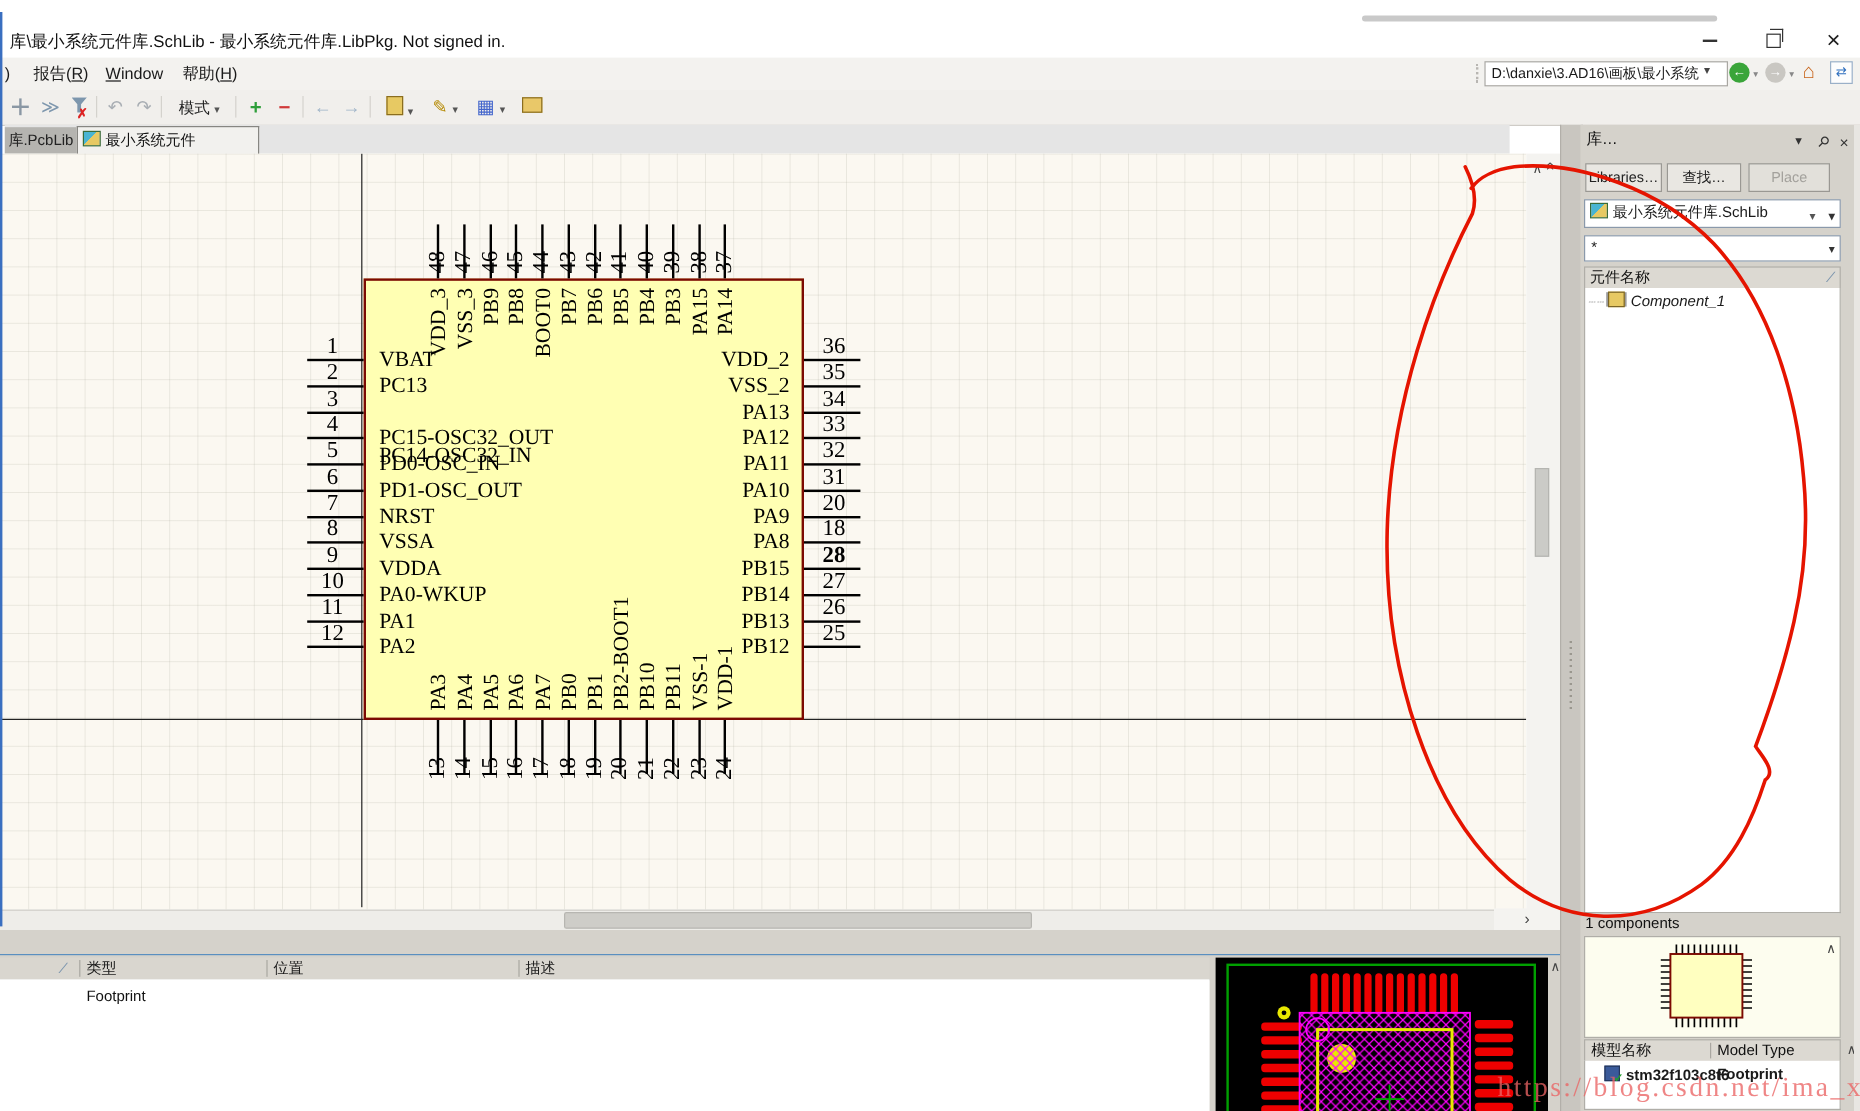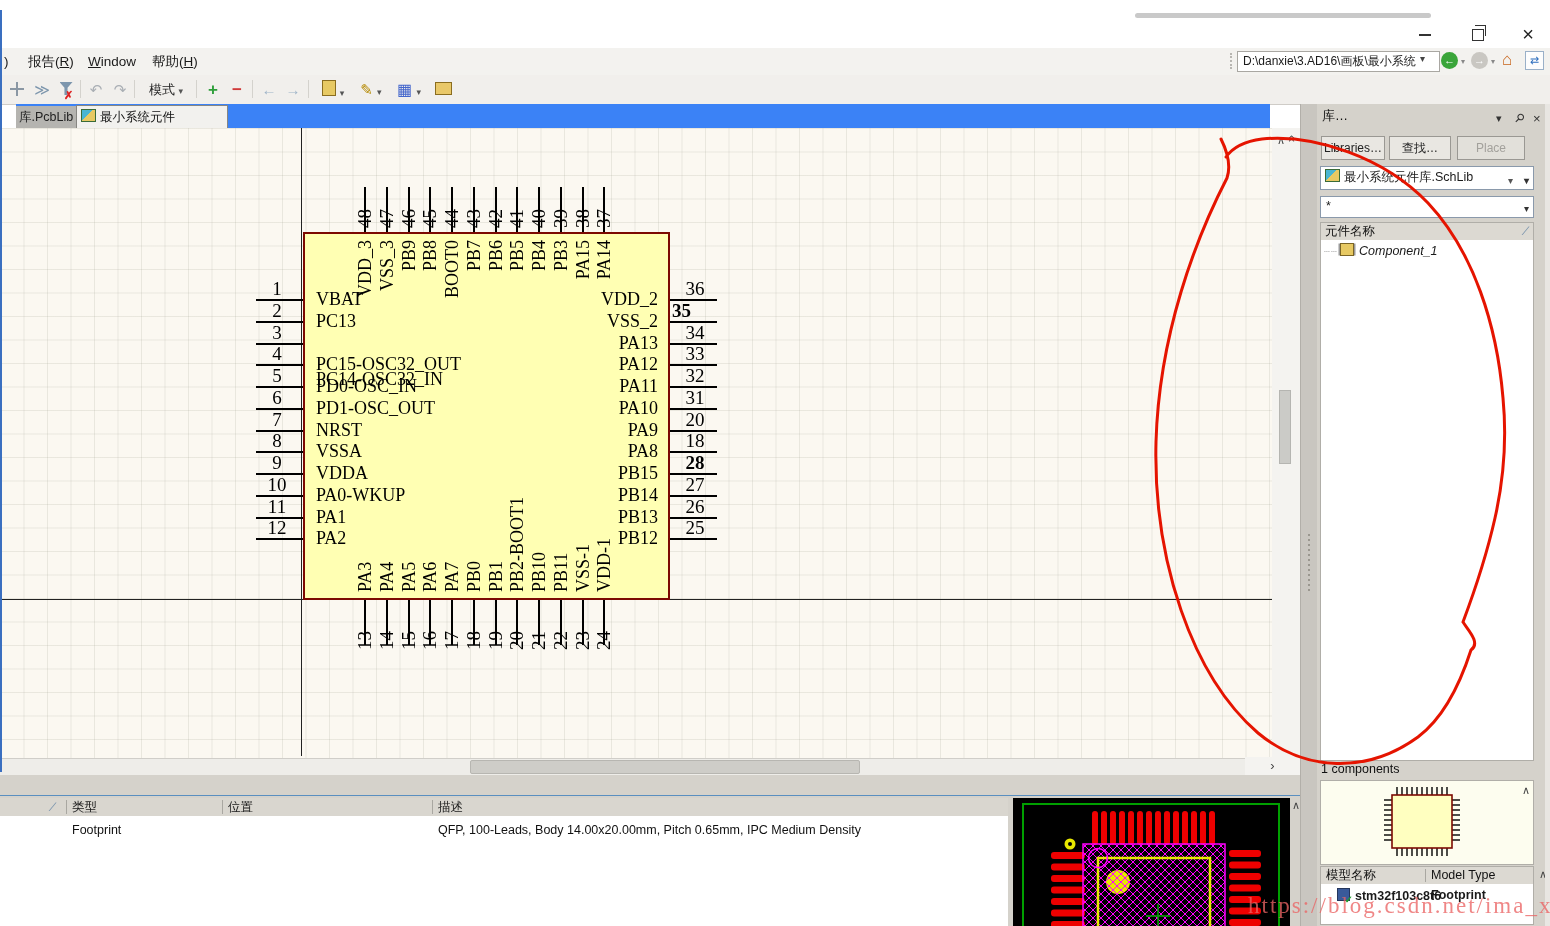--- a/index.html
+++ b/index.html
@@ -30,21 +30,21 @@
   .tbsep{top:5px;width:1px;height:18px;background:#d4d2cd;}
   .tbcaret{font-size:9px;color:#555;}
   #icon-funnel{width:13px;height:13px;background:#7d96ad;clip-path:polygon(0 0,100% 0,62% 45%,62% 100%,38% 100%,38% 45%);display:inline-block;}
   .funnel-x{position:absolute;left:8px;top:6px;color:#d22;font-size:11px;font-weight:bold;}
   .cross-bar-h{position:absolute;left:2px;top:8px;width:14px;height:2px;background:#8a97a4;}
   .cross-bar-v{position:absolute;left:8px;top:2px;width:2px;height:14px;background:#8a97a4;}
   #icon-chip-tb{display:inline-block;width:12px;height:14px;background:#e7c963;border:1px solid #8a6d1f;}
   #icon-grid{color:#4466cc;font-size:16px;}
   #icon-folder{display:inline-block;width:15px;height:11px;background:#e9c869;border:1px solid #8a6d1f;}
   
-  #tab-bar{left:16px;top:104px;width:1254px;height:24px;background:#3b82f6;}
+  #tab-bar{left:4px;top:104px;width:1254px;height:24px;background:#e5e5e5;}
   #tab-inactive{left:0;top:2px;width:57px;height:22px;background:#b5b4b0;color:#222;line-height:22px;padding-left:3px;font-size:12.5px;}
   #tab-active{left:60px;top:1px;width:150px;height:23px;background:#f2f1ee;border:1px solid #878682;border-bottom:none;color:#111;line-height:22px;font-size:12.5px;}
   .chip-ico{display:inline-block;width:13px;height:11px;background:linear-gradient(135deg,#49b5d2 0 45%,#e7c963 45%);border:1px solid #3a6b38;vertical-align:-1px;margin:0 4px 0 4px;}
   
   #canvas{left:0;top:128px;width:1272px;height:630px;background-color:#fbf8f1;
     background-image:linear-gradient(to right,rgba(170,170,155,0.22) 1px,transparent 1px),
                      linear-gradient(to bottom,rgba(170,170,155,0.22) 1px,transparent 1px);
     background-size:23.5px 23.5px;overflow:hidden;}
   #axis-v{left:301px;top:0;width:1px;height:628px;background:#222;}
   #axis-h{left:0;top:471px;width:1272px;height:1px;background:#222;}
@@ -103,20 +103,21 @@
      color:rgba(235,100,100,0.78);white-space:nowrap;z-index:60;}
   #annotation{left:0;top:0;z-index:55;pointer-events:none;}
 </style>
 </head>
 <body>
 
 <div id="app">
 
   <div class="abs" id="title-bar">
     <div class="abs" id="top-gray-line"></div>
+    <div class="abs" id="title-text">库\最小系统元件库.SchLib - 最小系统元件库.LibPkg. Not signed in.</div>
     <div class="abs winbtn" style="left:1405px;"><span id="min-bar"></span></div>
     <div class="abs winbtn" style="left:1458px;"><span id="restore-box"></span></div>
     <div class="abs winbtn" style="left:1508px;font-size:20px;"><span>×</span></div>
   </div>
 
   <div class="abs" id="menu-bar">
     <div class="abs menu-item" style="left:0;">)</div>
     <div class="abs menu-item" style="left:24px;"><span>报告(</span><span class="accel">R</span><span>)</span></div>
     <div class="abs menu-item" style="left:84px;"><span></span><span class="accel">W</span><span>indow</span></div>
     <div class="abs menu-item" style="left:148px;"><span>帮助(</span><span class="accel">H</span><span>)</span></div>
@@ -200,21 +201,21 @@
         <div class="abs pinline-h" style="left:256px;top:388.5px;width:47px;"></div>
         <div class="abs pinnum" style="left:254px;top:367.5px;width:46px;text-align:center;">11</div>
         <div class="abs pinname" style="left:316px;top:378.5px;">PA1</div>
         <div class="abs pinline-h" style="left:256px;top:410.25px;width:47px;"></div>
         <div class="abs pinnum" style="left:254px;top:389.25px;width:46px;text-align:center;">12</div>
         <div class="abs pinname" style="left:316px;top:400.25px;">PA2</div>
         <div class="abs pinline-h" style="left:670px;top:171px;width:47px;"></div>
         <div class="abs pinnum" style="left:672px;top:150px;width:46px;text-align:center;">36</div>
         <div class="abs pinname" style="left:446px;top:161px;width:212px;text-align:right;">VDD_2</div>
         <div class="abs pinline-h" style="left:670px;top:192.75px;width:47px;"></div>
-        <div class="abs pinnum" style="left:672px;top:171.75px;width:46px;font-weight:bold;">35</div>
+        <div class="abs pinnum" style="left:672px;top:171.75px;width:46px;text-align:center;">35</div>
         <div class="abs pinname" style="left:446px;top:182.75px;width:212px;text-align:right;">VSS_2</div>
         <div class="abs pinline-h" style="left:670px;top:214.5px;width:47px;"></div>
         <div class="abs pinnum" style="left:672px;top:193.5px;width:46px;text-align:center;">34</div>
         <div class="abs pinname" style="left:446px;top:204.5px;width:212px;text-align:right;">PA13</div>
         <div class="abs pinline-h" style="left:670px;top:236.25px;width:47px;"></div>
         <div class="abs pinnum" style="left:672px;top:215.25px;width:46px;text-align:center;">33</div>
         <div class="abs pinname" style="left:446px;top:226.25px;width:212px;text-align:right;">PA12</div>
         <div class="abs pinline-h" style="left:670px;top:258px;width:47px;"></div>
         <div class="abs pinnum" style="left:672px;top:237px;width:46px;text-align:center;">32</div>
         <div class="abs pinname" style="left:446px;top:248px;width:212px;text-align:right;">PA11</div>
@@ -333,21 +334,20 @@
       <div class="abs bt-sep" style="left:66px;"></div>
       <div class="abs bt-h-cell" style="left:72px;">类型</div>
       <div class="abs bt-sep" style="left:222px;"></div>
       <div class="abs bt-h-cell" style="left:228px;">位置</div>
       <div class="abs bt-sep" style="left:432px;"></div>
       <div class="abs bt-h-cell" style="left:438px;">描述</div>
     </div>
     <div class="abs" id="bt-body">
       <div class="abs bt-cell" style="left:72px;top:6px;">Footprint</div>
       <div class="abs bt-cell" style="left:228px;top:6px;"></div>
-      <div class="abs bt-cell" style="left:438px;top:6px;">QFP, 100-Leads, Body 14.00x20.00mm, Pitch 0.65mm, IPC Medium Density</div>
     </div>
 
     <div class="abs" id="pcb-box">
       <svg width="277" height="129" viewBox="0 0 277 129">
         <defs>
           <pattern id="xh" width="8" height="8" patternUnits="userSpaceOnUse">
             <path d="M0 8 L8 0 M0 0 L8 8" stroke="#ff00ff" stroke-width="1"></path>
           </pattern>
         </defs>
         <rect x="10" y="6" width="256" height="160" fill="none" stroke="#00a000" stroke-width="2"></rect>

